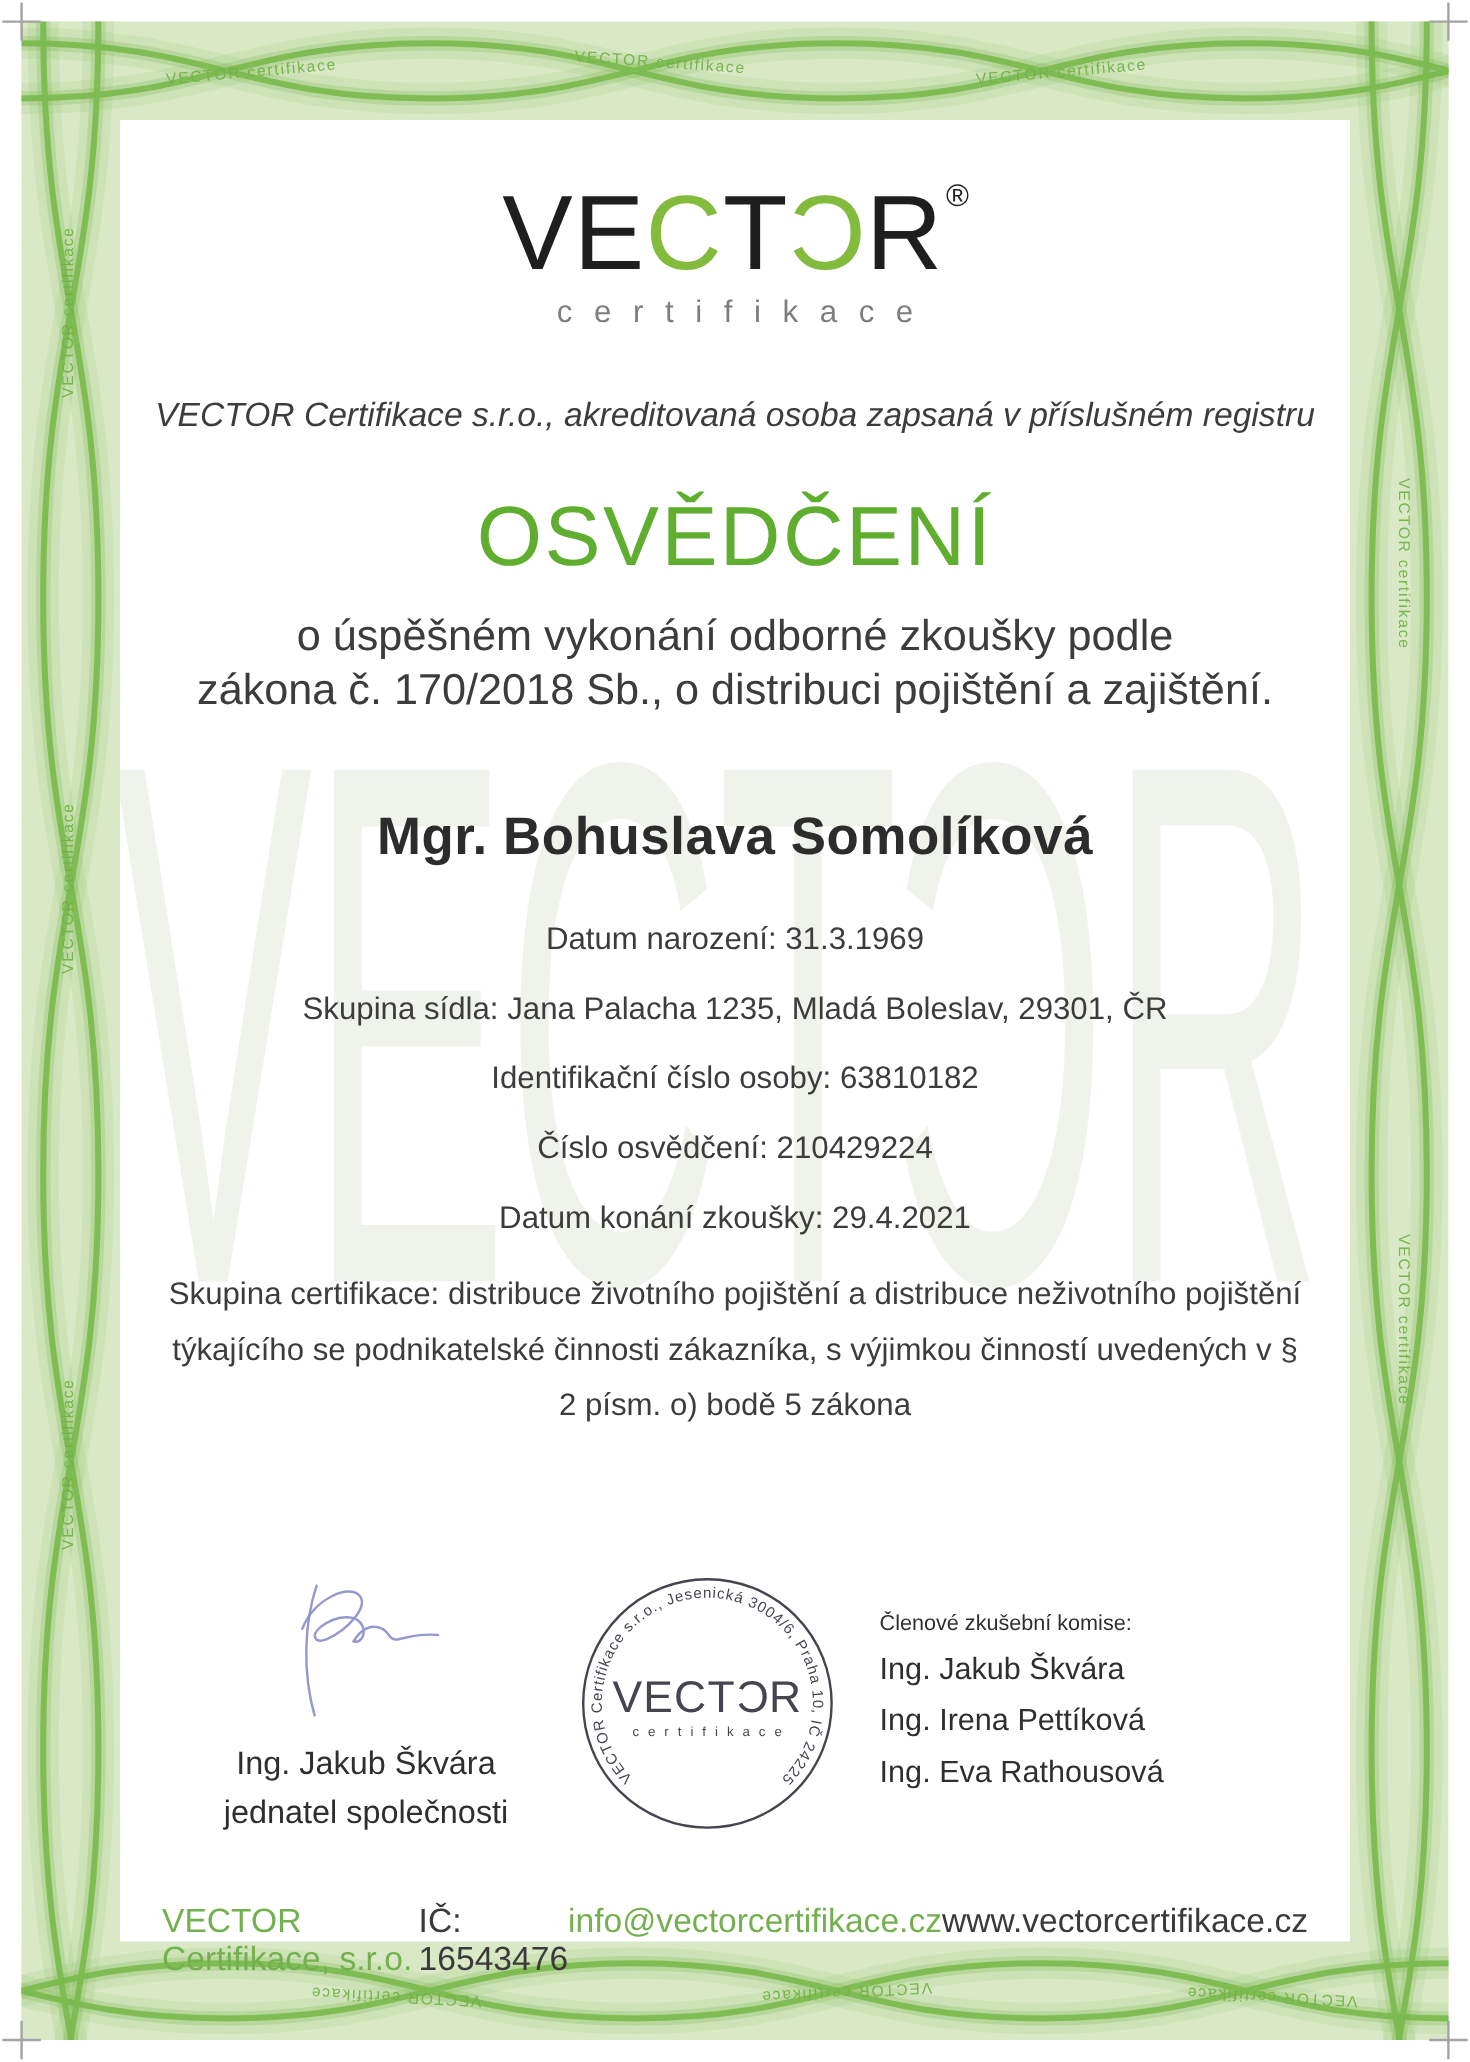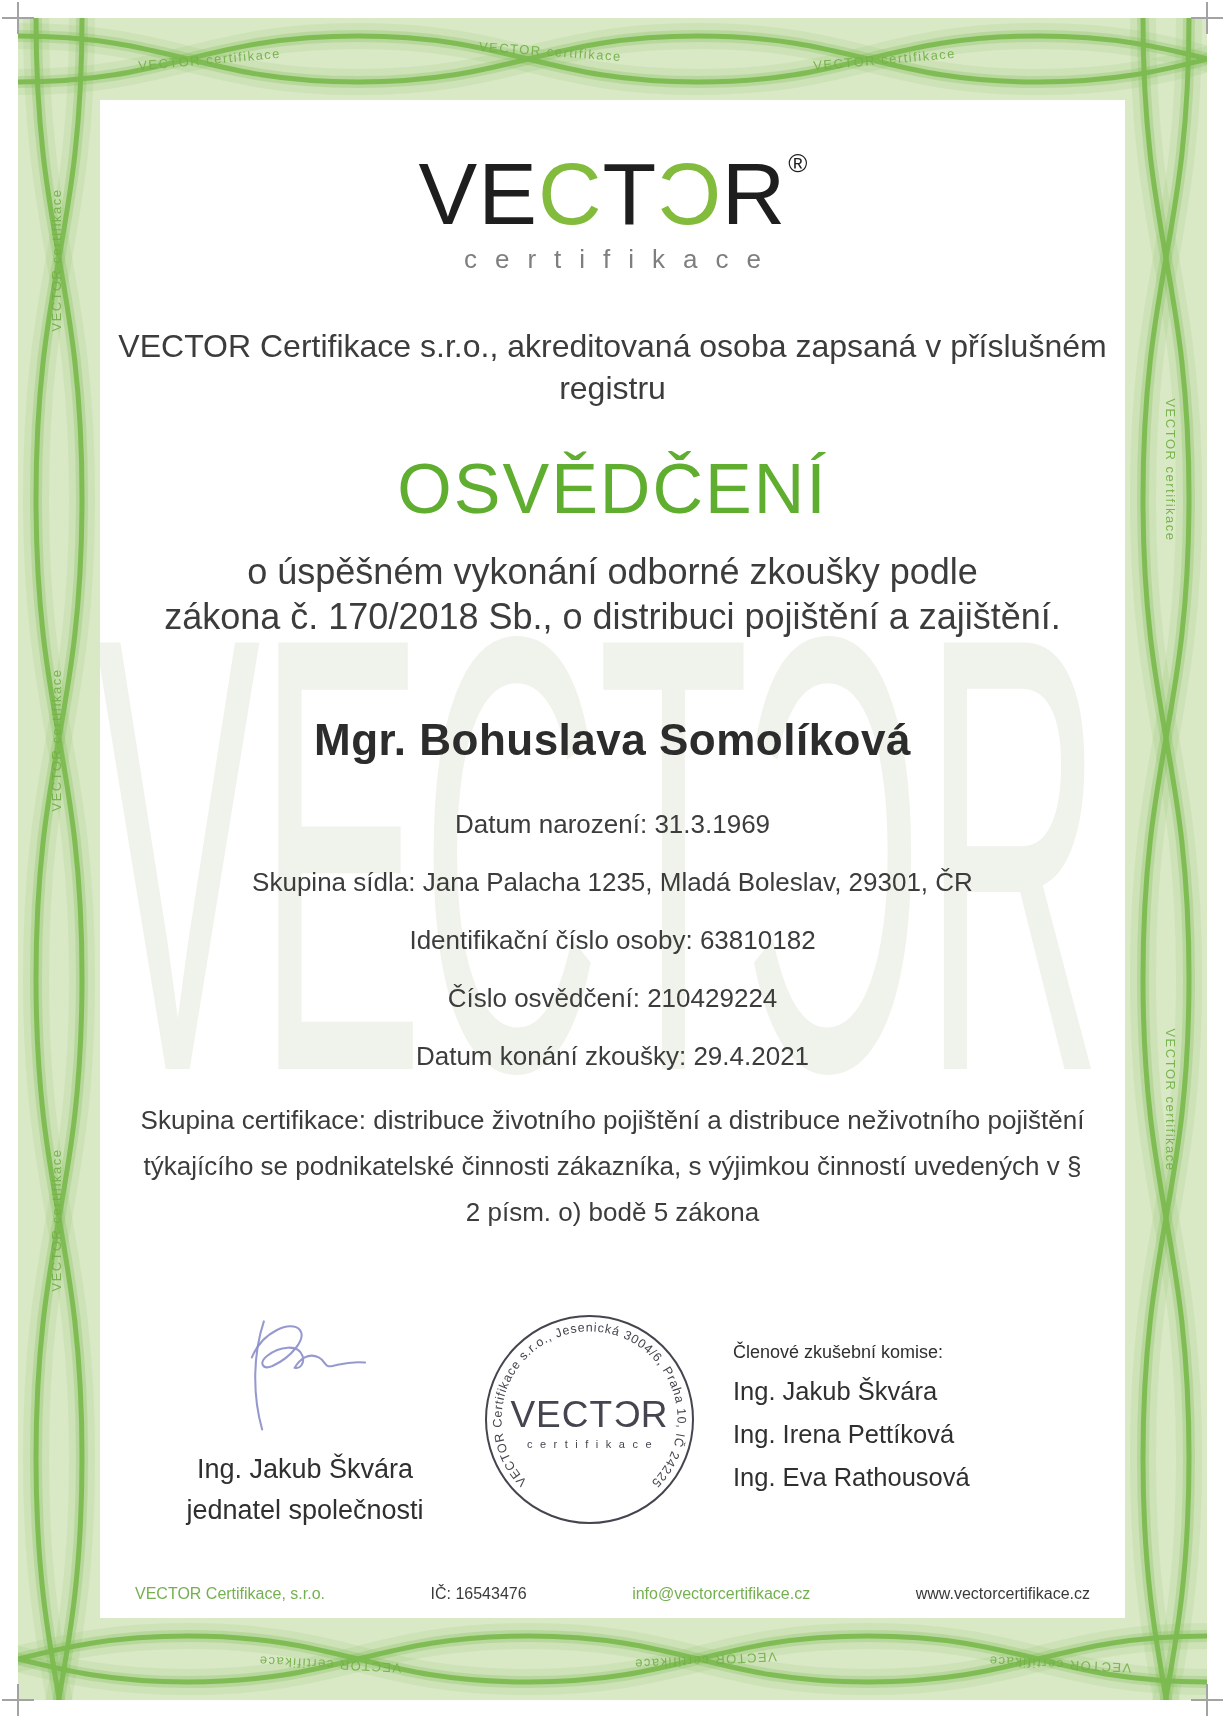--- a/index.html
+++ b/index.html
@@ -30,21 +30,21 @@
     letter-spacing:1.5px;text-anchor:middle;opacity:.95;}
   .crop{stroke:#a3a3a3;stroke-width:2;}
 
   .content{position:absolute;left:100px;top:100px;width:1025px;z-index:3;text-align:center;}
 
   .logo-row{margin-top:50px;font-size:88px;line-height:1;letter-spacing:1px;color:#1e1e1e;white-space:nowrap;}
   .logo-green{color:var(--logo-green);}
   .logo-reg{font-size:26px;position:relative;top:-52px;left:2px;color:#1e1e1e;}
   .logo-sub{margin-top:6px;font-size:26px;letter-spacing:18px;color:var(--text-gray);text-indent:18px;}
 
-  .intro{margin:50px 0 0 0;font-size:32px;line-height:42px;color:var(--text-dark);}
+  .intro{margin:50px 0 0 0;font-size:28px;line-height:42px;color:var(--text-dark);font-style:italic;}
   .cert-title{margin:34px 0 0 0;font-size:70px;line-height:92px;font-weight:400;
     letter-spacing:2px;color:var(--accent-green);}
   .subject{margin:14px 0 0 0;font-size:36px;line-height:45px;color:var(--text-dark);}
   .holder-name{margin:76px 0 0 0;font-size:44px;font-weight:700;color:#2c2c2c;letter-spacing:.5px;}
 
   .details{margin:42px 35px 0 35px;text-align:center;font-size:26px;color:var(--text-dark);}
   .detail-row{margin-bottom:24px;line-height:34px;}
   .detail-par{margin:0;line-height:46px;max-width:965px;}
 
   .signer{position:absolute;left:150px;top:1318px;width:310px;text-align:center;z-index:3;}
@@ -58,22 +58,22 @@
   .stamp-arc{font-family:"Liberation Sans",sans-serif;font-size:12.5px;letter-spacing:.8px;fill:var(--stamp-ink);}
   .stamp-center{position:absolute;left:0;right:0;top:84px;text-align:center;color:var(--stamp-ink);}
   .stamp-brand{font-size:37px;letter-spacing:1px;font-weight:500;line-height:1;}
   .stamp-sub{margin-top:5px;font-size:11px;letter-spacing:7.5px;text-indent:7px;}
 
   .committee{position:absolute;left:733px;top:1342px;text-align:left;z-index:3;}
   .committee-heading{font-size:18px;color:#2f2f2f;}
   .committee-member{margin-top:13px;font-size:25.5px;color:#2f2f2f;line-height:30px;}
 
   .footer{position:absolute;left:100px;top:1585px;width:1025px;box-sizing:border-box;
-    padding:0 35px;display:flex;justify-content:space-between;align-items:flex-end;
-    font-size:16px;z-index:3;}
+    padding:0 35px;display:flex;justify-content:space-between;align-items:flex-start;
+    font-size:28px;z-index:3;}
   .f-green{color:var(--footer-green);}
   .f-dark{color:#3a3a3a;}
 </style>
 </head>
 <body>
 
 <div class="page">
 
   <div class="paper"></div>
 

